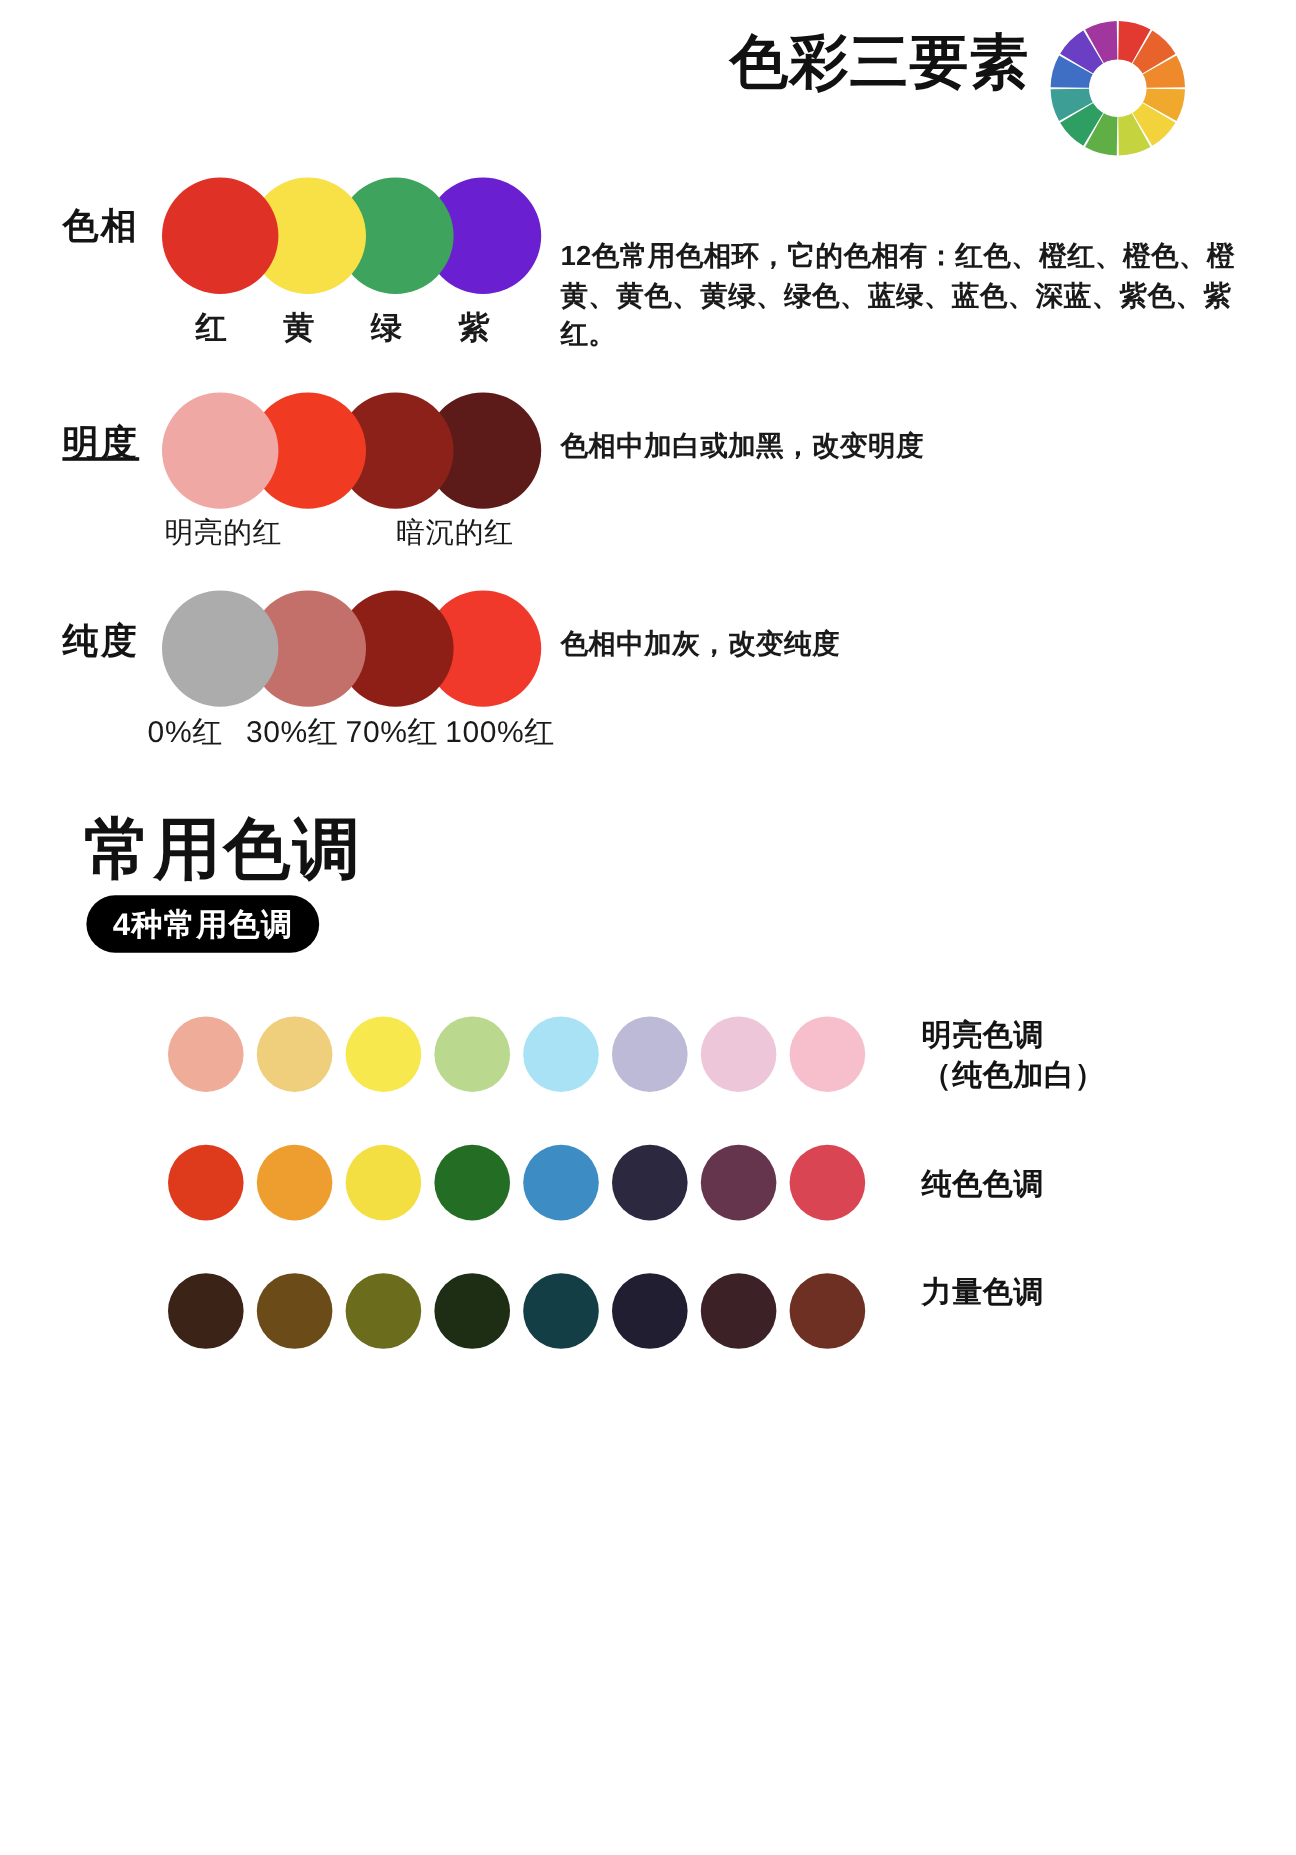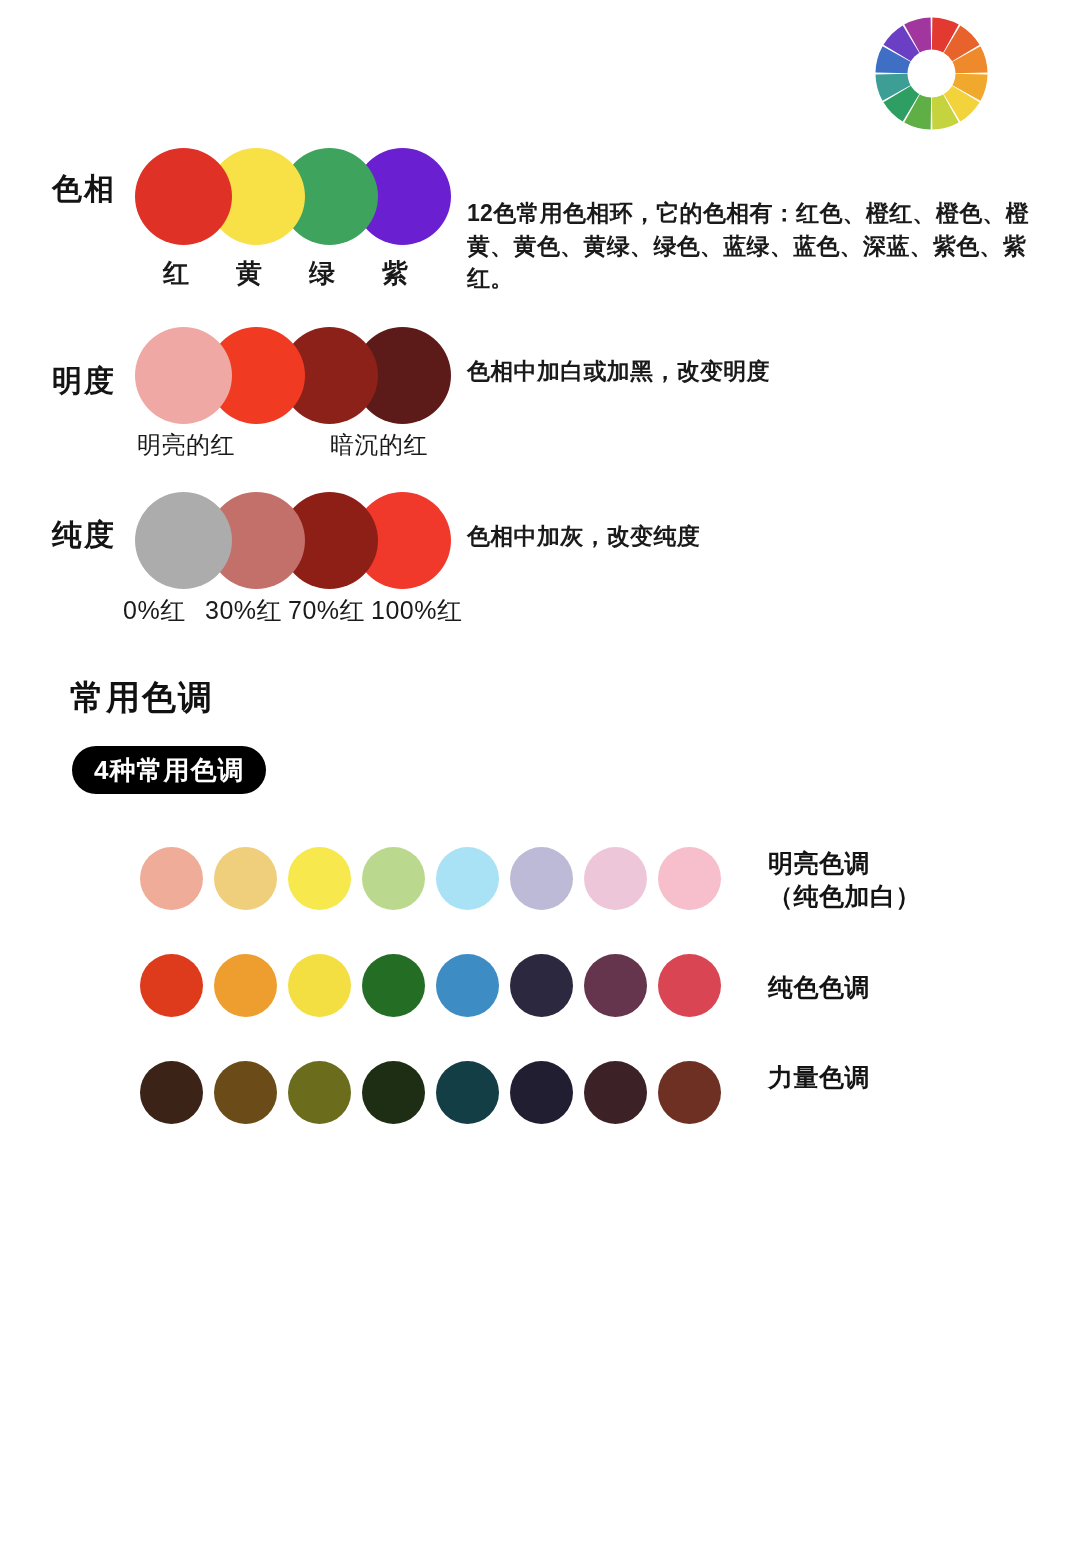--- a/index.html
+++ b/index.html
@@ -55,21 +55,21 @@
     position: absolute;
     left: 52px;
     top: 34px;
     font-size: 30px;
     font-weight: 700;
     letter-spacing: 2px;
     line-height: 1;
     color: #141414;
     white-space: nowrap;
   }
-  .attr-row.r2 .attr-label { top: 61px; }
+  .attr-row.r2 .attr-label { top: 50px; text-decoration: underline; }
   .attr-row.r3 .attr-label { top: 50px; }
 
   .swatch-strip {
     position: absolute;
     left: 135px;
     top: 8px;
     width: 320px;
     height: 100px;
   }
   .attr-row.r2 .swatch-strip,
@@ -119,21 +119,21 @@
   .attr-row.r2 .attr-desc { top: 50px; }
   .attr-row.r3 .attr-desc { top: 50px; }
 
   
   .tones-section { position: absolute; left: 0; top: 672px; width: 1080px; }
 
   .tones-title {
     position: absolute;
     left: 70px;
     top: 8px;
-    font-size: 34px;
+    font-size: 56px;
     font-weight: 700;
     letter-spacing: 2px;
     line-height: 1;
     color: #111111;
     white-space: nowrap;
   }
   .tones-badge {
     position: absolute;
     left: 72px;
     top: 74px;
@@ -175,20 +175,21 @@
   .tone-row.t1 .tone-name { top: 7px; }
   .tone-row.t2 .tone-name { top: 24px; }
   .tone-row.t3 .tone-name { top: 7px; }
   .tone-row.t4 .tone-name { top: 7px; }
   .tone-sub { display: block; font-weight: 700; }
 </style>
 </head>
 <body>
 
 <div class="header">
+  <div class="header-title">色彩三要素</div>
   <div class="color-wheel">
     <svg viewBox="0 0 113 113" width="113" height="113" aria-hidden="true">
       <g id="wheel-segments">
           <path d="M57.37960976946196 0.5069085810270053 A56 56 0 0 1 83.73478130371548 7.568755510013958 L67.92888143995204 35.966352758666574 A23.5 23.5 0 0 0 56.86912195682778 33.00289913668098 Z" fill="#E23A30"></path>
           <path d="M85.25831011525753 8.448365279475901 A56 56 0 0 1 104.5516347205241 27.741689884742478 L76.66452528450564 44.431780576633 A23.5 23.5 0 0 0 68.568219423367 36.33547471549436 Z" fill="#E8622C"></path>
           <path d="M105.43124448998606 29.26521869628453 A56 56 0 0 1 112.493091418973 55.62039023053804 L79.99710086331902 56.13087804317222 A23.5 23.5 0 0 0 77.03364724133343 45.07111856004797 Z" fill="#EE8A2B"></path>
           <path d="M112.493091418973 57.37960976946196 A56 56 0 0 1 105.43124448998606 83.73478130371547 L77.03364724133343 67.92888143995202 A23.5 23.5 0 0 0 79.99710086331902 56.86912195682778 Z" fill="#F0A92C"></path>
           <path d="M104.5516347205241 85.25831011525753 A56 56 0 0 1 85.25831011525753 104.5516347205241 L68.568219423367 76.66452528450564 A23.5 23.5 0 0 0 76.66452528450564 68.568219423367 Z" fill="#F2D33C"></path>
           <path d="M83.73478130371548 105.43124448998604 A56 56 0 0 1 57.37960976946196 112.493091418973 L56.86912195682778 79.99710086331902 A23.5 23.5 0 0 0 67.92888143995204 77.03364724133343 Z" fill="#C4D33E"></path>
           <path d="M55.620390230538035 112.493091418973 A56 56 0 0 1 29.26521869628454 105.43124448998606 L45.07111856004798 77.03364724133343 A23.5 23.5 0 0 0 56.13087804317221 79.99710086331902 Z" fill="#5FAE46"></path>

